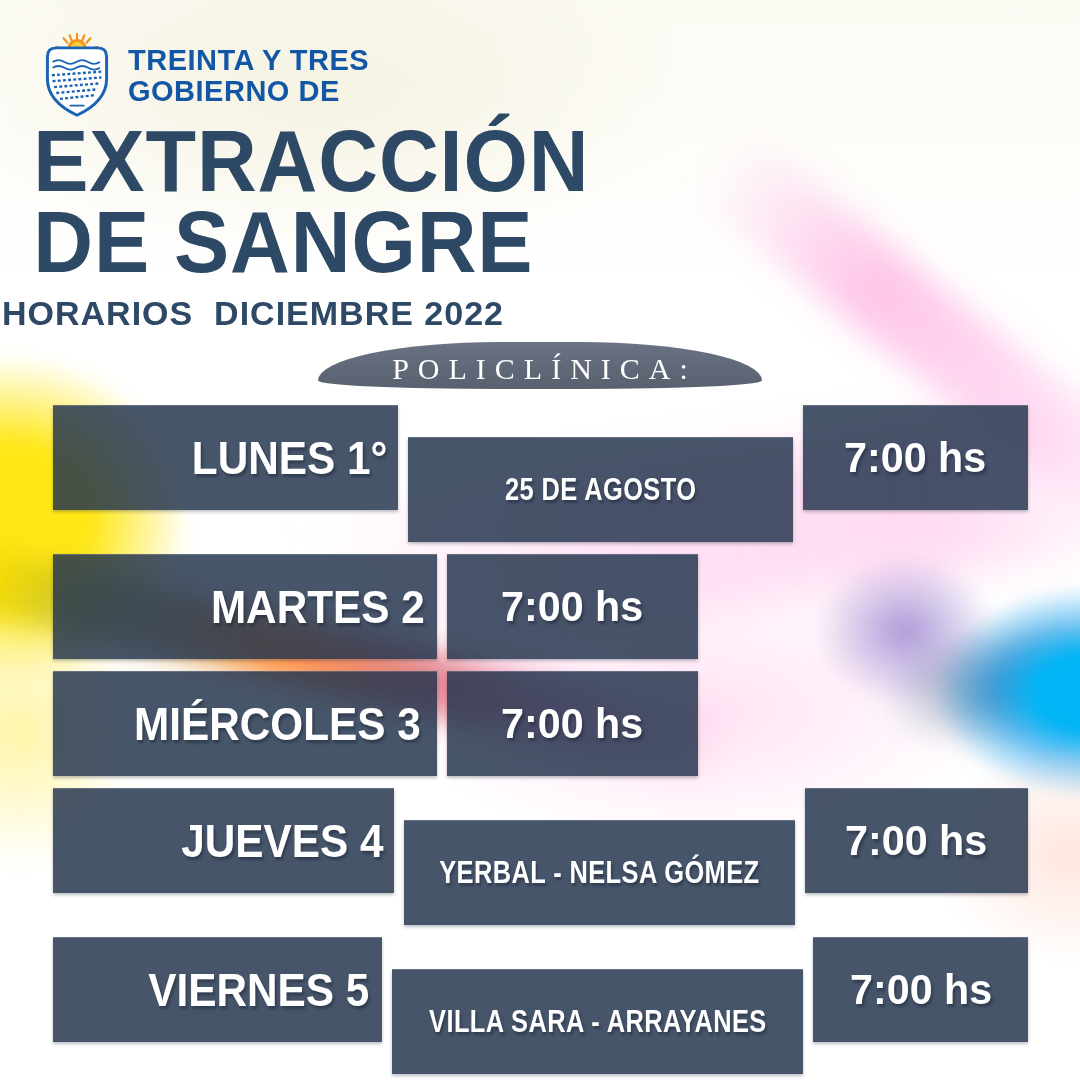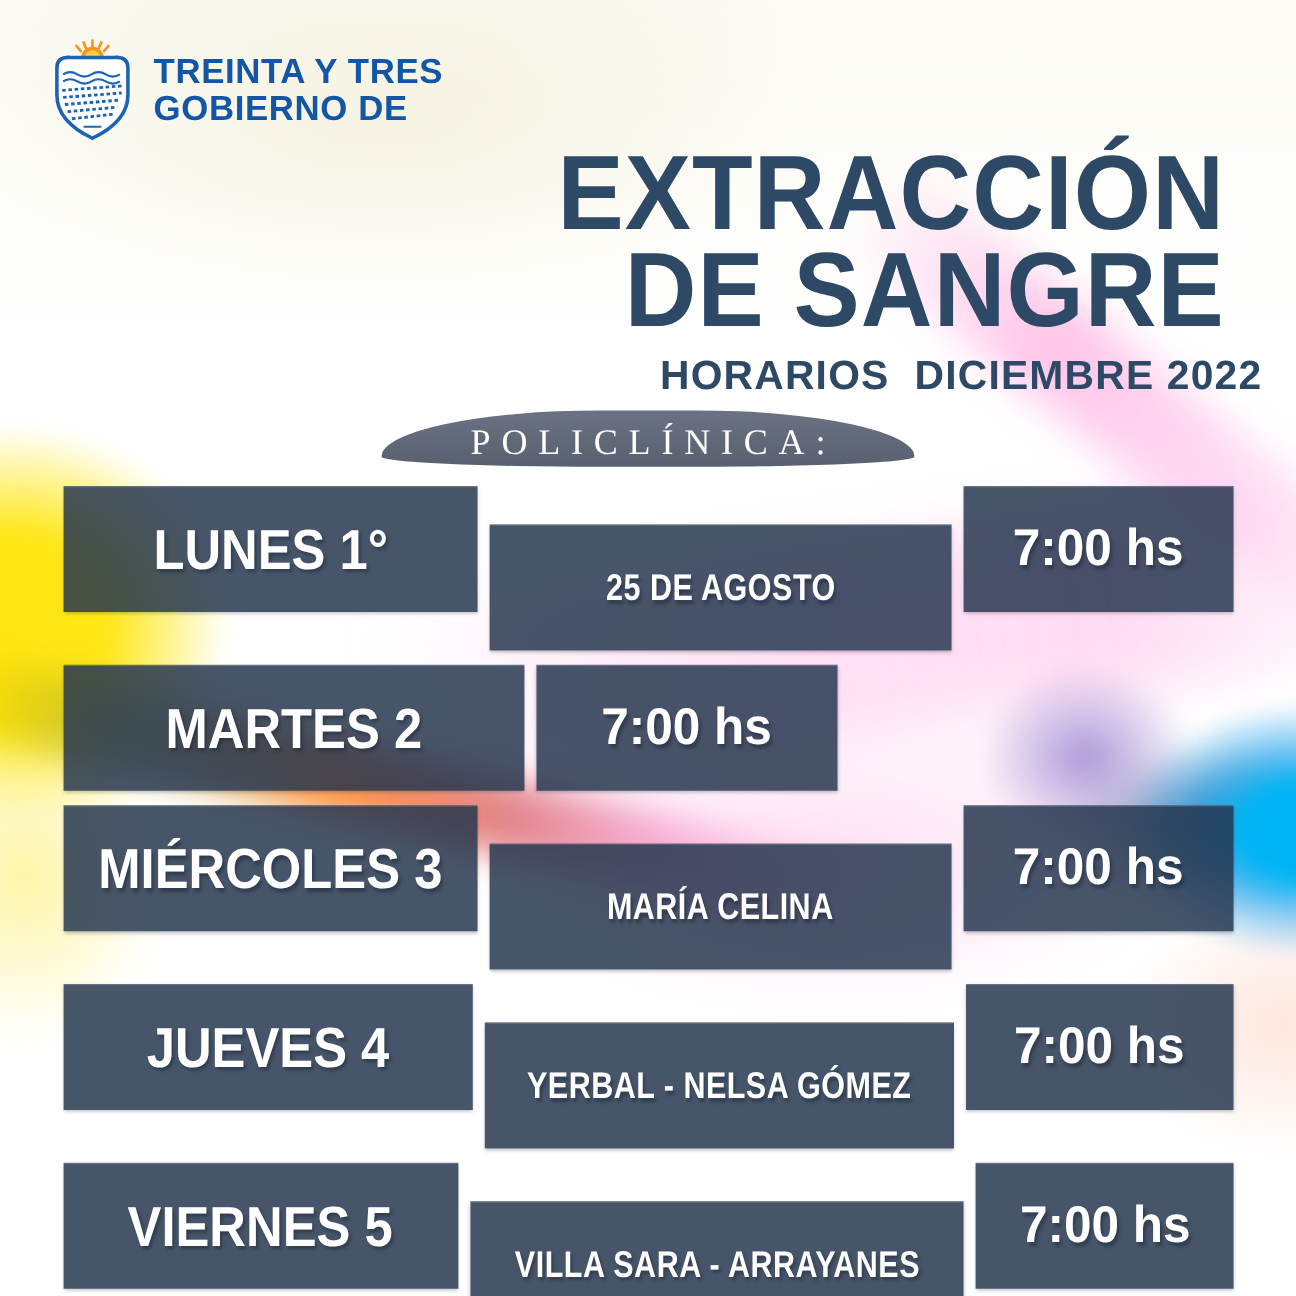--- a/index.html
+++ b/index.html
@@ -40,39 +40,39 @@
                    background:radial-gradient(closest-side,rgba(255,205,188,.5),rgba(255,205,188,0)); }
 
   .layer { position:absolute; inset:0; z-index:1; }
 
   
   .logo { position:absolute; left:40px; top:30px; display:flex; align-items:center; }
   .crest { width:74px; height:92px; }
   .org { margin-left:14px; font-weight:bold; color:#1356a5; font-size:29px; line-height:31px; letter-spacing:.5px; }
 
   
-  .title-wrap { position:absolute; left:12px; top:120px; width:1040px; text-align:right; color:#2d4965; }
+  .title-wrap { position:absolute; left:2px; top:120px; width:1040px; text-align:left; color:#2d4965; }
   .title-line { font-size:88px; line-height:81px; font-weight:bold; letter-spacing:1px;
                 transform:scaleX(.94); transform-origin:center; }
   .subtitle { margin-top:12px; font-size:34px; font-weight:bold; letter-spacing:1px; white-space:pre; }
 
   
   .banner { position:absolute; left:318px; top:342px; width:444px; height:47px;
             background:linear-gradient(180deg,#6a7284 0%,#59606f 100%);
             border-radius:50% / 100% 100% 22% 22%;
             display:flex; align-items:center; justify-content:center; }
   .banner-label { color:#ffffff; font-size:30px; font-weight:400; letter-spacing:.30em; text-indent:.30em; padding-top:6px;font-family:Liberation Serif, serif; }
 
   
   .table { position:absolute; left:53px; top:405px; width:975px; }
   .row { display:flex; gap:10px; margin-bottom:12px; }
   .cell { height:105px; display:flex; align-items:center; justify-content:center;
           background:rgba(36,53,77,.84);
           box-shadow:inset 0 1px 0 rgba(255,255,255,.18), 0 2px 3px rgba(35,45,65,.30); }
-  .c1 { width:384px; } .c2 { width:428px;margin-top:32px; } .c3 { width:251px;justify-content:center; }
+  .c1 { width:384px;justify-content:flex-end; } .c2 { width:428px;margin-top:32px; } .c3 { width:251px;justify-content:center; }
   .cell span { color:#ffffff; font-weight:bold; display:inline-block;
                text-shadow:2px 3px 3px rgba(15,25,40,.40); white-space:nowrap; }
   .day  { font-size:47px; transform:scaleX(.90); }
   .loc  { font-size:31px; letter-spacing:.5px; transform:scaleX(.82); }
   .time { font-size:43px; transform:scaleX(.96); }
 </style>
 </head>
 <body>
 
 <div class="canvas">
@@ -154,23 +154,20 @@
           </div>
         <div class="cell c3">
             <span class="time">7:00 hs</span>
           </div>
       </div>
 
       <div class="row">
         <div class="cell c1">
             <span class="day">MIÉRCOLES 3</span>
           </div>
-        <div class="cell c2">
-            <span class="loc">MARÍA CELINA</span>
-          </div>
         <div class="cell c3">
             <span class="time">7:00 hs</span>
           </div>
       </div>
 
       <div class="row">
         <div class="cell c1">
             <span class="day">JUEVES 4</span>
           </div>
         <div class="cell c2">

